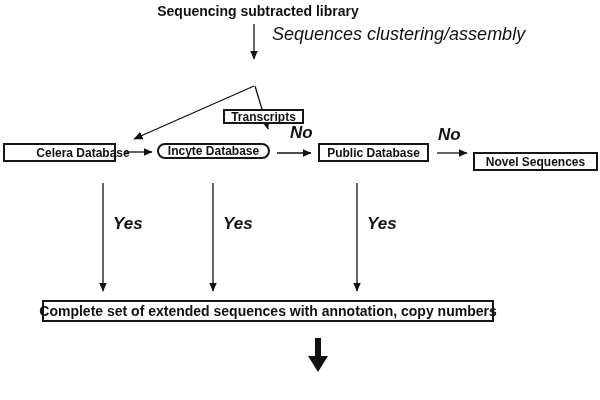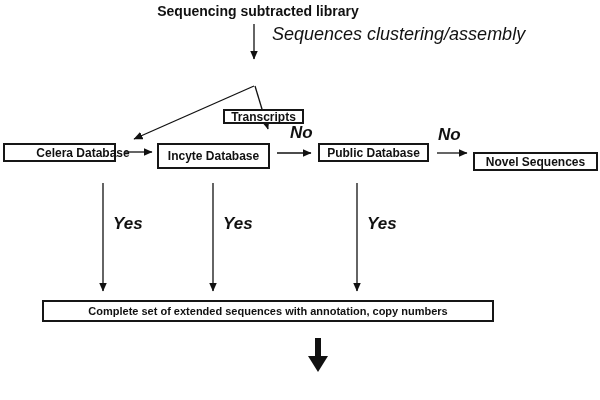--- a/index.html
+++ b/index.html
@@ -35,24 +35,24 @@
     font-weight: bold;
     font-size: 14px;
     transform: translateX(-50%);
   }
   .italic-lbl { font-style: italic; font-size: 18px; }
   .yn-lbl { font-style: italic; font-weight: bold; font-size: 17px; }
 
   
   .n-transcripts { left: 223px; top: 77px;  width: 81px;  height: 15px; margin-top: 32px; }
   .n-celera      { left: 3px;   top: 143px; width: 113px; height: 19px; padding-left: 47px; }
-  .n-incyte      { left: 157px; top: 143px; width: 113px; height: 26px; }
+  .n-incyte      { left: 157px; top: 143px; width: 113px; height: 16px; border-radius: 9px; }
   .n-public      { left: 318px; top: 143px; width: 111px; height: 19px; }
   .n-novel       { left: 473px; top: 152px; width: 125px; height: 19px; text-align: right; }
-  .n-complete    { left: 42px;  top: 300px; width: 452px; height: 22px; font-size: 11px; }
+  .n-complete    { left: 42px;  top: 300px; width: 452px; height: 22px; font-size: 14px; }
   .n-genechips   { left: 245px; top: 378px; width: 209px; height: 21px; }
 
   
   .p-title      { left: 258px; top: 4px; }
   .p-clustering { left: 272px; top: 25px; }
   .p-no1        { left: 290px; top: 124px; }
   .p-no2        { left: 438px; top: 126px; }
   .p-yes1       { left: 113px; top: 215px; }
   .p-yes2       { left: 223px; top: 215px; }
   .p-yes3       { left: 367px; top: 215px; }

